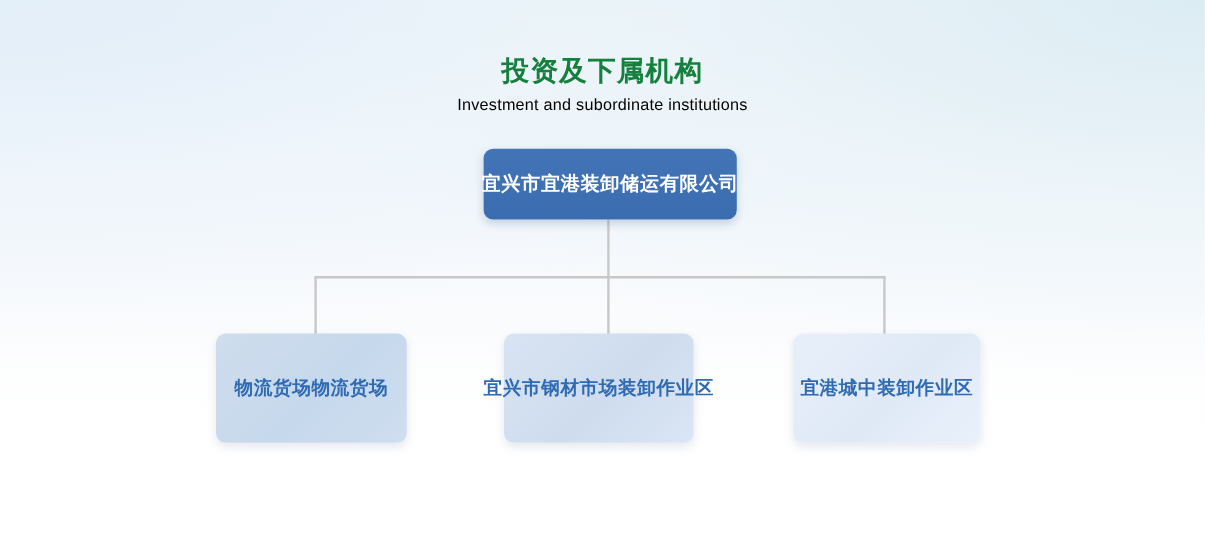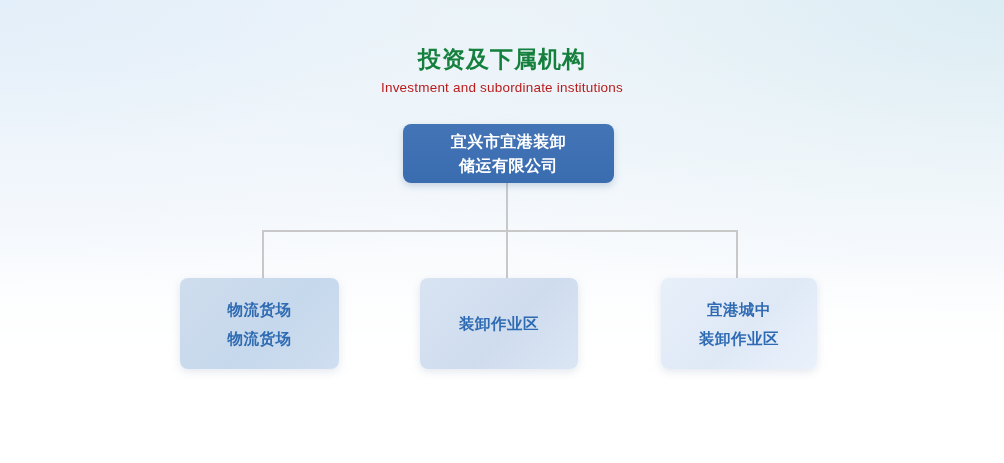--- a/index.html
+++ b/index.html
@@ -52,40 +52,40 @@
     font-size: 23px;
     font-weight: bold;
     color: #15803d;
     letter-spacing: 1px;
     line-height: 30px;
     white-space: nowrap;
   }
   .subtitle {
     margin-top: 5px;
     font-size: 13.5px;
-    color: #b91c1c;
+    color: #000000;
     letter-spacing: 0.2px;
     line-height: 18px;
     white-space: nowrap;
     text-align: center;
   }
 
   
   .connectors {
     position: absolute;
     left: 0;
     top: 0;
   }
 
   
   .node {
     position: absolute;
     box-sizing: border-box;
     display: flex;
-    flex-direction: column;
+    flex-direction: row;
     align-items: center;
     justify-content: center;
     border-radius: 8px;
     text-align: center;
   }
   .node-line {
     white-space: nowrap;
   }
 
   .node-root {
@@ -159,20 +159,21 @@
     <div class="node-line">宜兴市宜港装卸</div>
     <div class="node-line">储运有限公司</div>
   </div>
 
   <div class="node node-child child-0">
     <div class="node-line">物流货场</div>
     <div class="node-line">物流货场</div>
   </div>
 
   <div class="node node-child child-1">
+    <div class="node-line">宜兴市钢材市场</div>
     <div class="node-line">装卸作业区</div>
   </div>
 
   <div class="node node-child child-2">
     <div class="node-line">宜港城中</div>
     <div class="node-line">装卸作业区</div>
   </div>
 
 </div>
 

